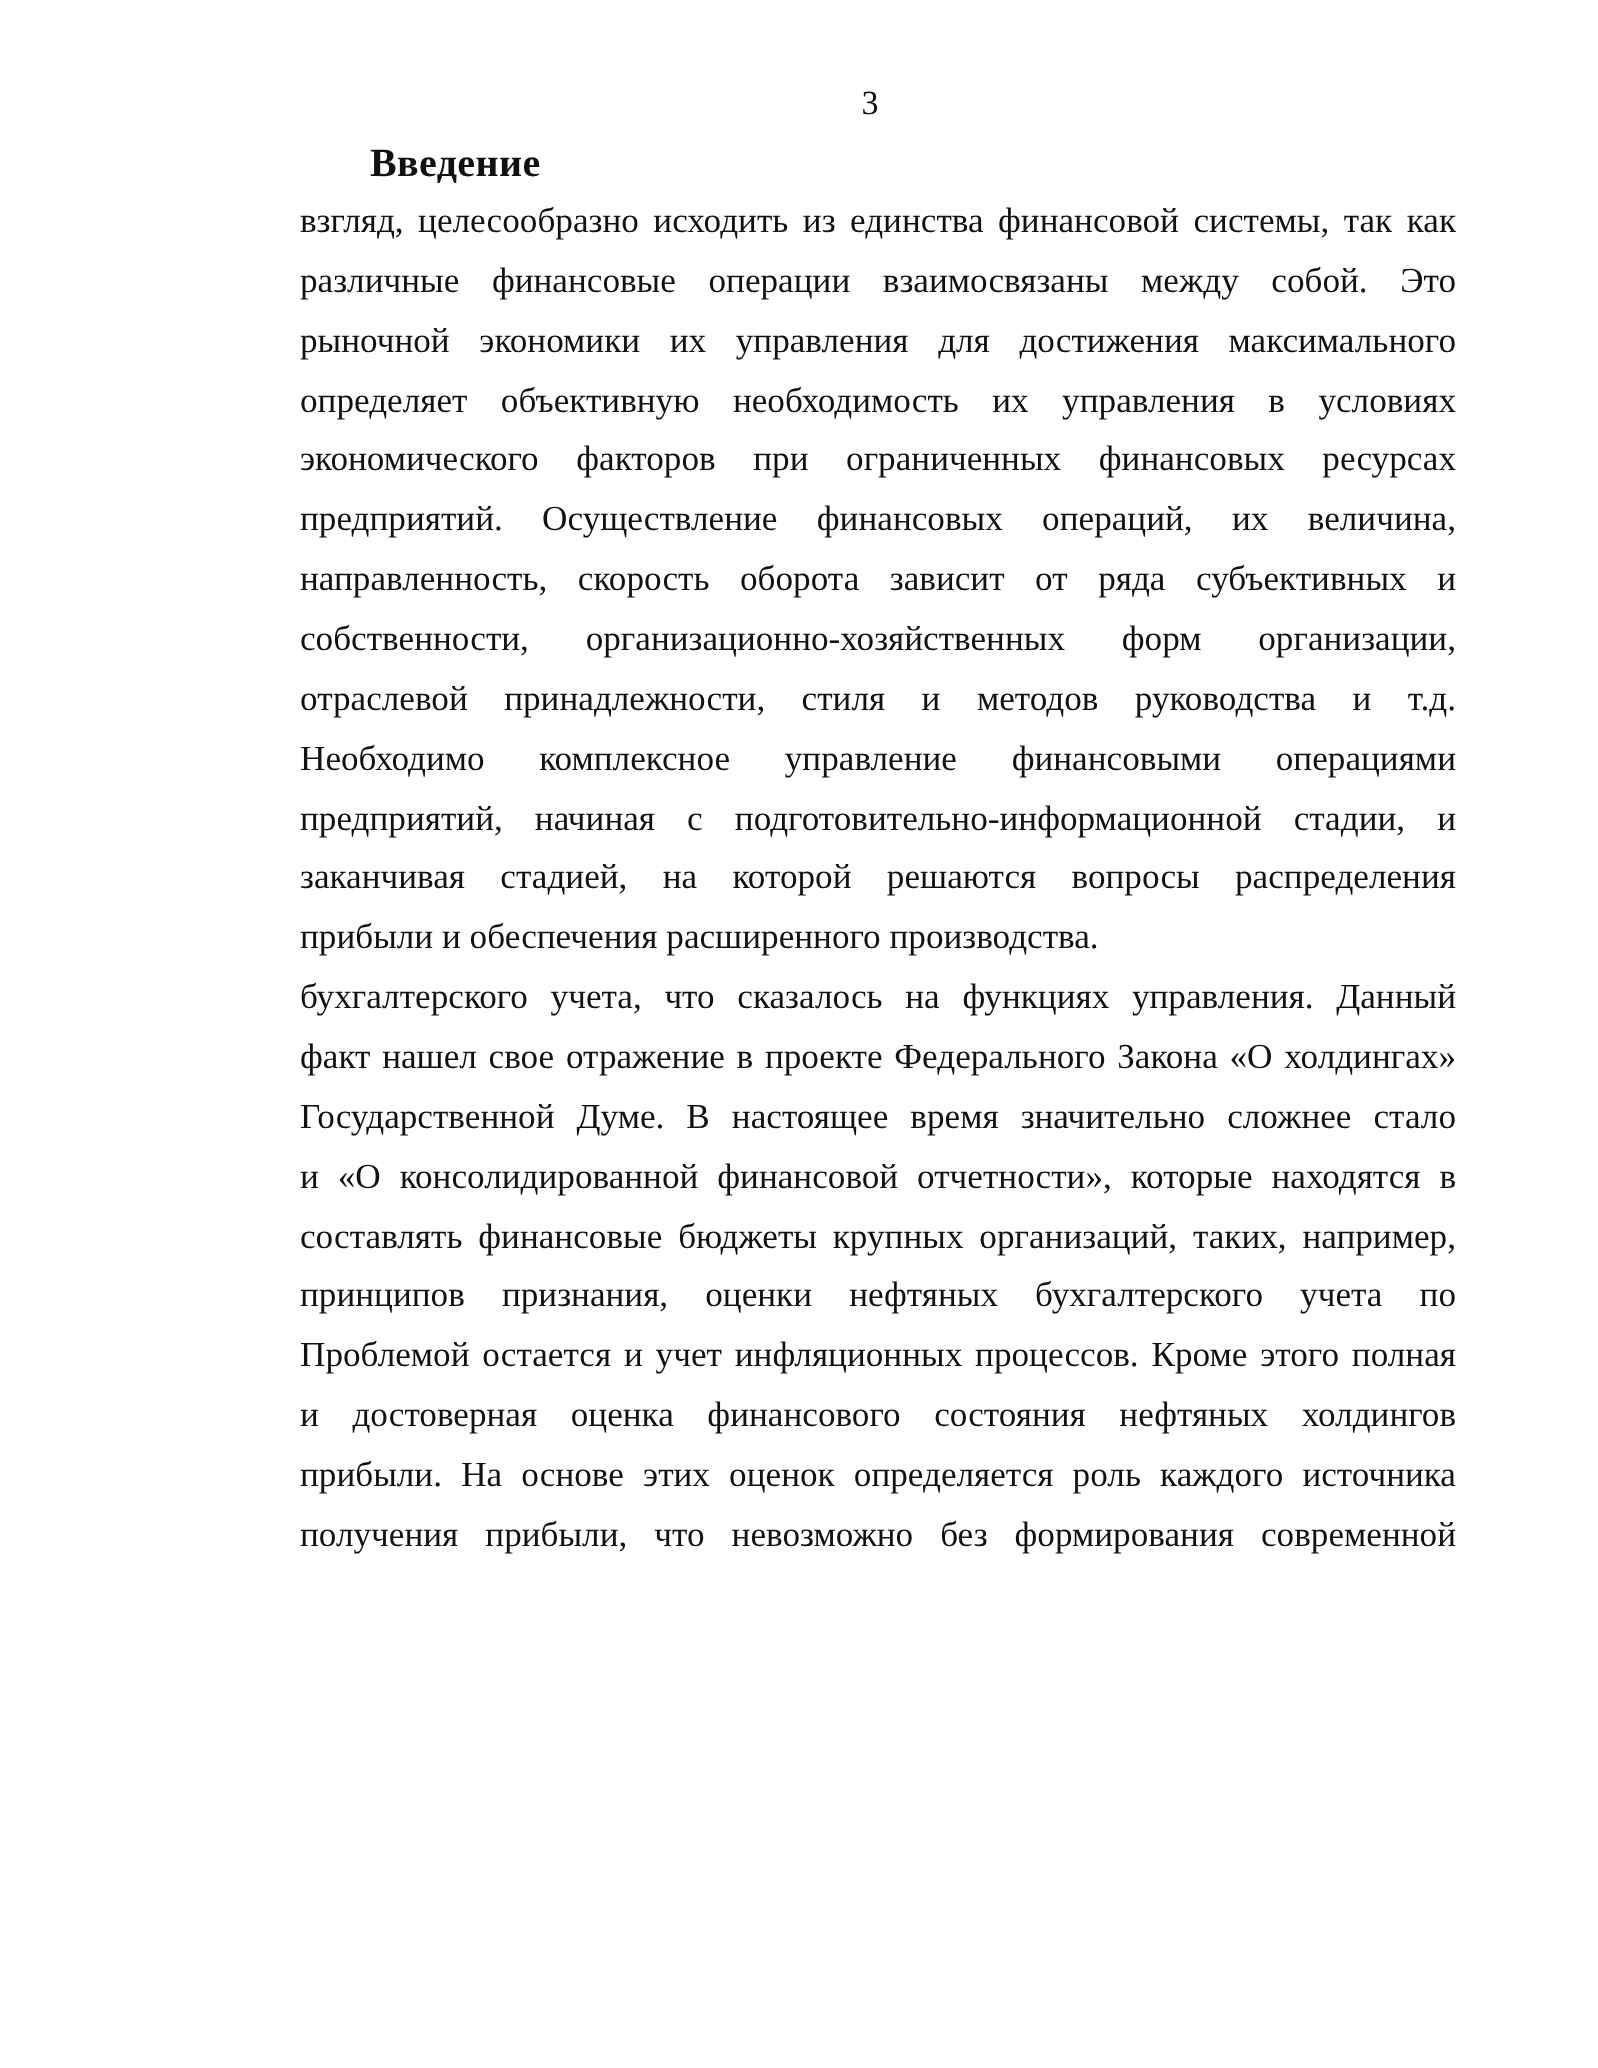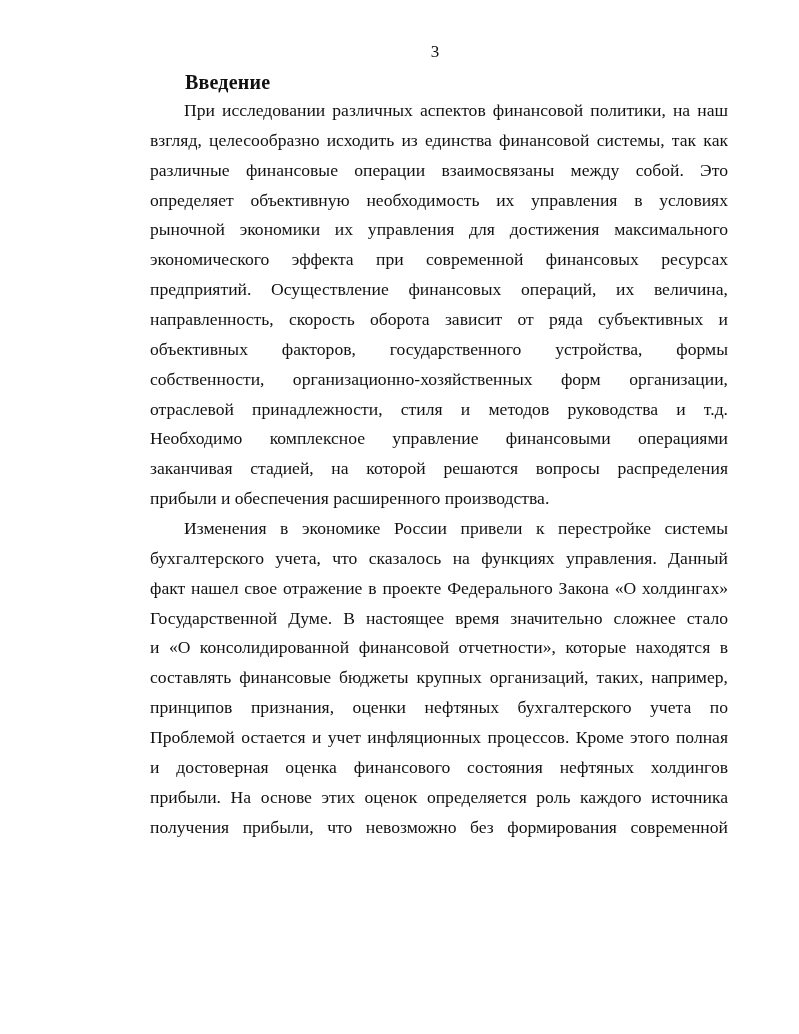--- a/index.html
+++ b/index.html
@@ -69,38 +69,36 @@
 
 <div class="page">
 
   <div class="page-number">3</div>
 
   <div class="heading">Введение</div>
 
   <div class="body-text">
 
     <div>
-      <span class="line first">При исследовании различных аспектов финансовой политики, на наш</span>
       <span class="line">взгляд, целесообразно исходить из единства финансовой системы, так как</span>
       <span class="line">различные финансовые операции взаимосвязаны между собой. Это</span>
+      <span class="line">рыночной экономики их управления для достижения максимального</span>
       <span class="line">определяет объективную необходимость их управления в условиях</span>
-      <span class="line">рыночной экономики их управления для достижения максимального</span>
-      <span class="line">экономического эффекта при современной финансовых ресурсах</span>
+      <span class="line">экономического факторов при ограниченных финансовых ресурсах</span>
       <span class="line">предприятий. Осуществление финансовых операций, их величина,</span>
       <span class="line">направленность, скорость оборота зависит от ряда субъективных и</span>
-      <span class="line">объективных факторов, государственного устройства, формы</span>
       <span class="line">собственности, организационно-хозяйственных форм организации,</span>
       <span class="line">отраслевой принадлежности, стиля и методов руководства и т.д.</span>
       <span class="line">Необходимо комплексное управление финансовыми операциями</span>
+      <span class="line">предприятий, начиная с подготовительно-информационной стадии, и</span>
       <span class="line">заканчивая стадией, на которой решаются вопросы распределения</span>
       <span class="line last">прибыли и обеспечения расширенного производства.</span>
     </div>
 
     <div>
-      <span class="line first">Изменения в экономике России привели к перестройке системы</span>
       <span class="line">бухгалтерского учета, что сказалось на функциях управления. Данный</span>
       <span class="line">факт нашел свое отражение в проекте Федерального Закона «О холдингах»</span>
       <span class="line">Государственной Думе. В настоящее время значительно сложнее стало</span>
       <span class="line">и «О консолидированной финансовой отчетности», которые находятся в</span>
       <span class="line">составлять финансовые бюджеты крупных организаций, таких, например,</span>
       <span class="line">принципов признания, оценки нефтяных бухгалтерского учета по</span>
       <span class="line">Проблемой остается и учет инфляционных процессов. Кроме этого полная</span>
       <span class="line">и достоверная оценка финансового состояния нефтяных холдингов</span>
       <span class="line">прибыли. На основе этих оценок определяется роль каждого источника</span>
       <span class="line">получения прибыли, что невозможно без формирования современной</span>

